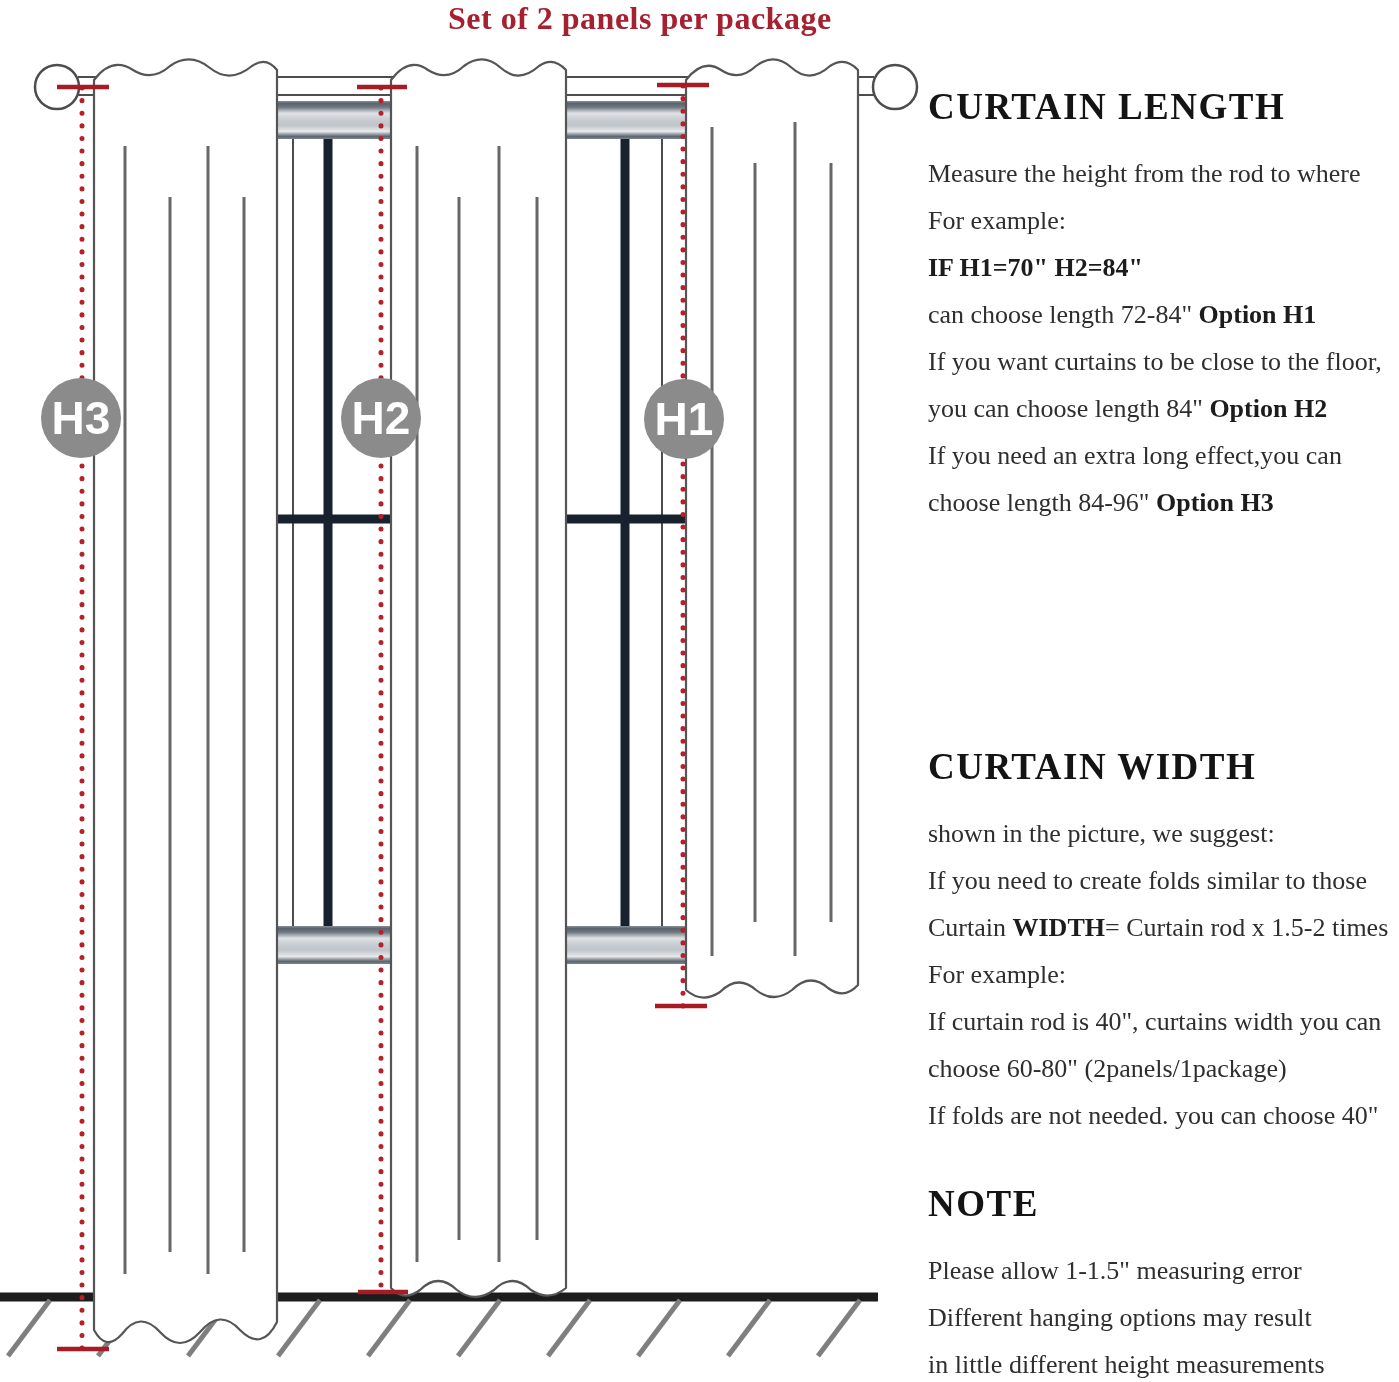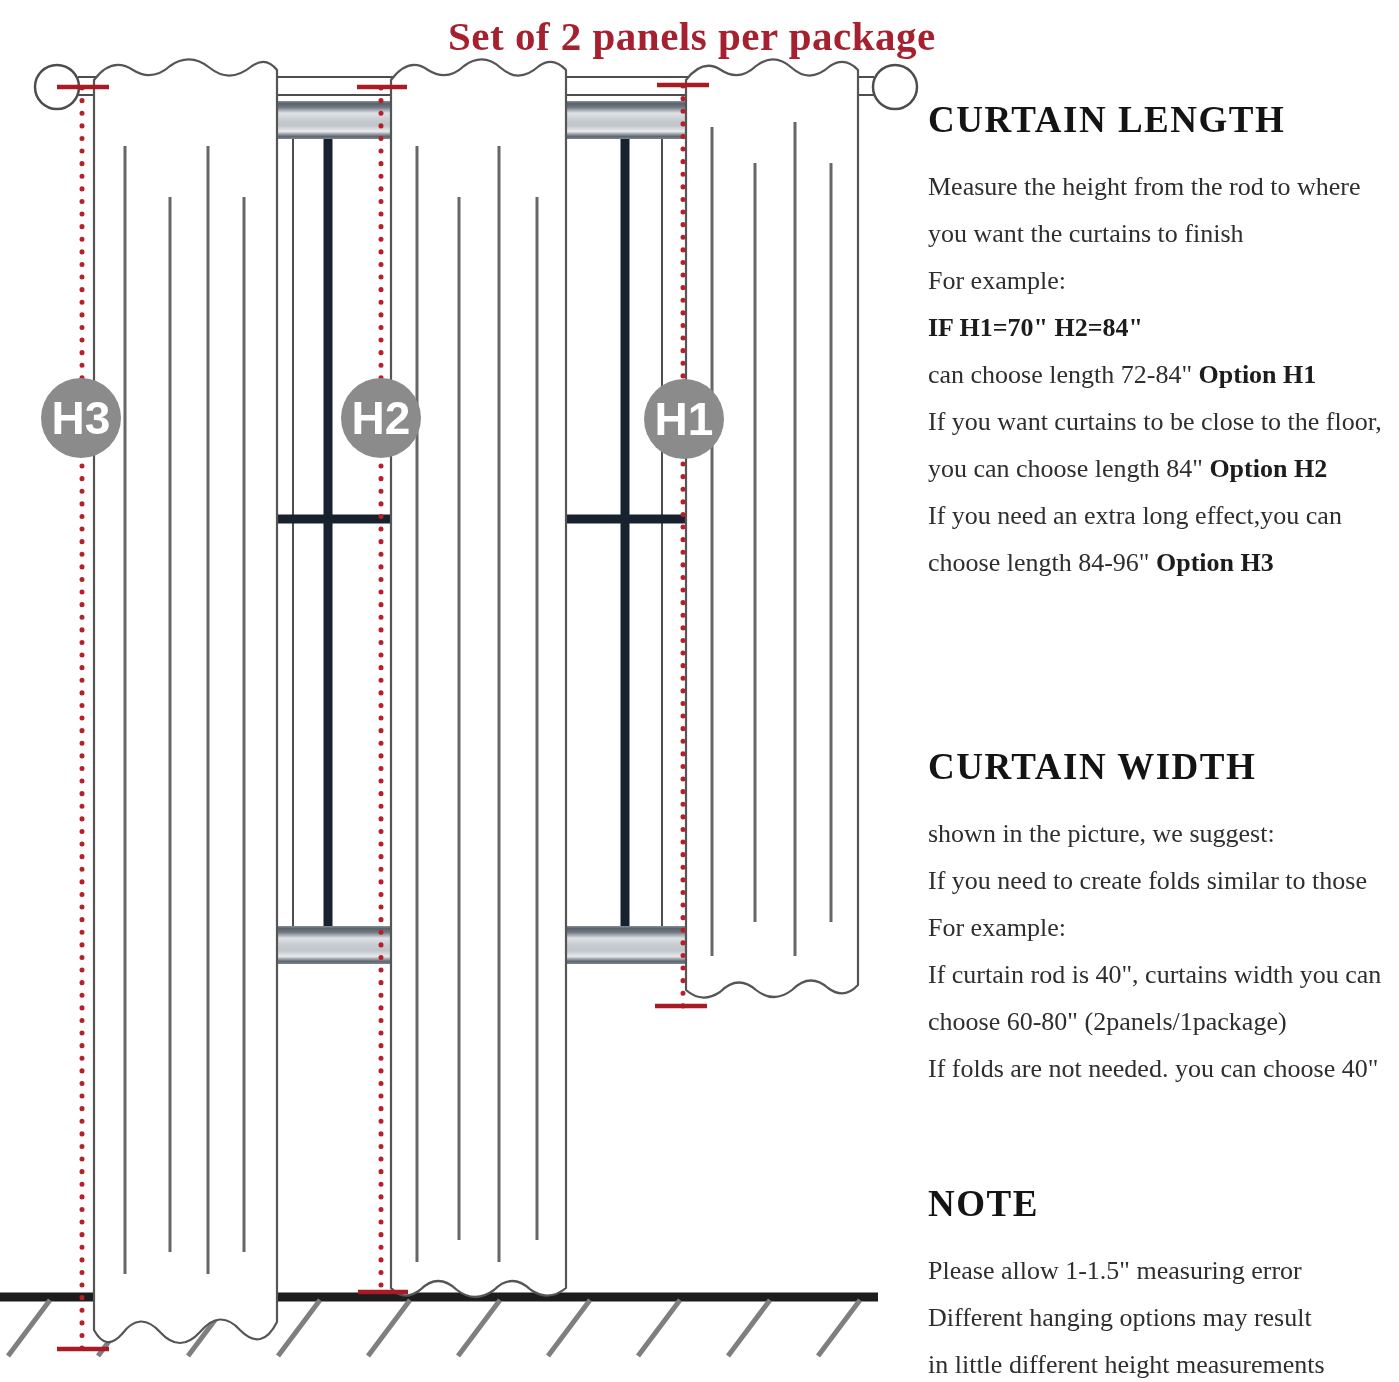--- a/index.html
+++ b/index.html
@@ -1,27 +1,27 @@
 <!DOCTYPE html>
 <html><head>
 <meta charset="utf-8">
 <style>
   html,body{margin:0;padding:0;}
   body{
     width:1399px;height:1382px;position:relative;background:#ffffff;
     font-family:"Liberation Serif",serif;overflow:hidden;
   }
   .title{
-    position:absolute;left:448px;top:12px;
-    font-size:41px;font-weight:bold;color:#a6212f;letter-spacing:.5px;
+    position:absolute;left:448px;top:0px;
+    font-size:32px;font-weight:bold;color:#a6212f;letter-spacing:.5px;
     white-space:nowrap;
   }
   .diagram{position:absolute;left:0;top:0;}
   .col-section{position:absolute;left:928px;width:470px;}
-  .sec-length{top:97px;}
+  .sec-length{top:84px;}
   .sec-width{top:696px;margin-top:48px;}
   .sec-note{top:1181px;}
   .col-section h2{
     margin:0 0 20px 0;font-size:37px;line-height:46px;font-weight:bold;
     color:#141414;letter-spacing:1.5px;white-space:nowrap;
   }
   .tline{
     font-size:26px;line-height:47px;color:#2e2e2e;white-space:nowrap;
   }
   .tline .b{font-weight:bold;color:#1c1c1c;}
@@ -143,36 +143,36 @@
       <circle cx="684" cy="419" r="40" fill="#8b8b8b"></circle>
       <text x="684" y="435">H1</text>
     </g>
   </g>
 </svg>
 
 <section class="col-section sec-length">
   <h2>CURTAIN LENGTH</h2>
   <div class="lines">
       <div class="tline"><span>Measure the height from the rod to where</span></div>
-      <div class="tline"><span>you want the curtains to finish</span></div>
       <div class="tline"><span>For example:</span></div>
       <div class="tline"><span class="b">IF H1=70" H2=84"</span></div>
       <div class="tline"><span>can choose length 72-84" </span><span class="b">Option H1</span></div>
       <div class="tline"><span>If you want curtains to be close to the floor,</span></div>
       <div class="tline"><span>you can choose length 84" </span><span class="b">Option H2</span></div>
       <div class="tline"><span>If you need an extra long effect,you can</span></div>
       <div class="tline"><span>choose length 84-96" </span><span class="b">Option H3</span></div>
     </div>
 </section>
 
 <section class="col-section sec-width">
   <h2>CURTAIN WIDTH</h2>
   <div class="lines">
       <div class="tline"><span>shown in the picture, we suggest:</span></div>
       <div class="tline"><span>If you need to create folds similar to those</span></div>
+      <div class="tline"><span>Curtain </span><span class="b">WIDTH</span><span>= Curtain rod x 1.5-2 times</span></div>
       <div class="tline"><span>For example:</span></div>
       <div class="tline"><span>If curtain rod is 40", curtains width you can</span></div>
       <div class="tline"><span>choose 60-80" (2panels/1package)</span></div>
       <div class="tline"><span>If folds are not needed. you can choose 40"</span></div>
     </div>
 </section>
 
 <section class="col-section sec-note">
   <h2>NOTE</h2>
   <div class="lines">

